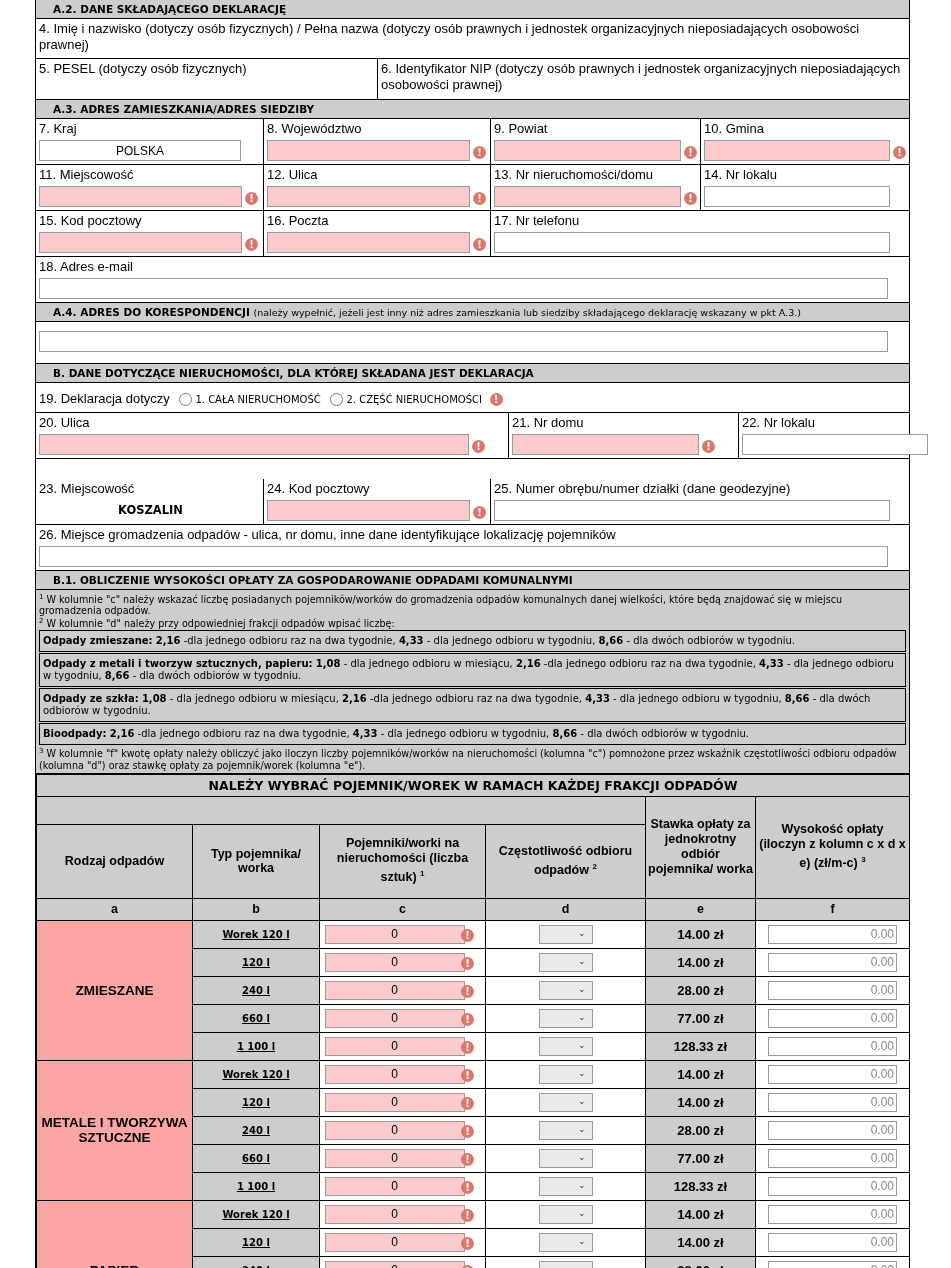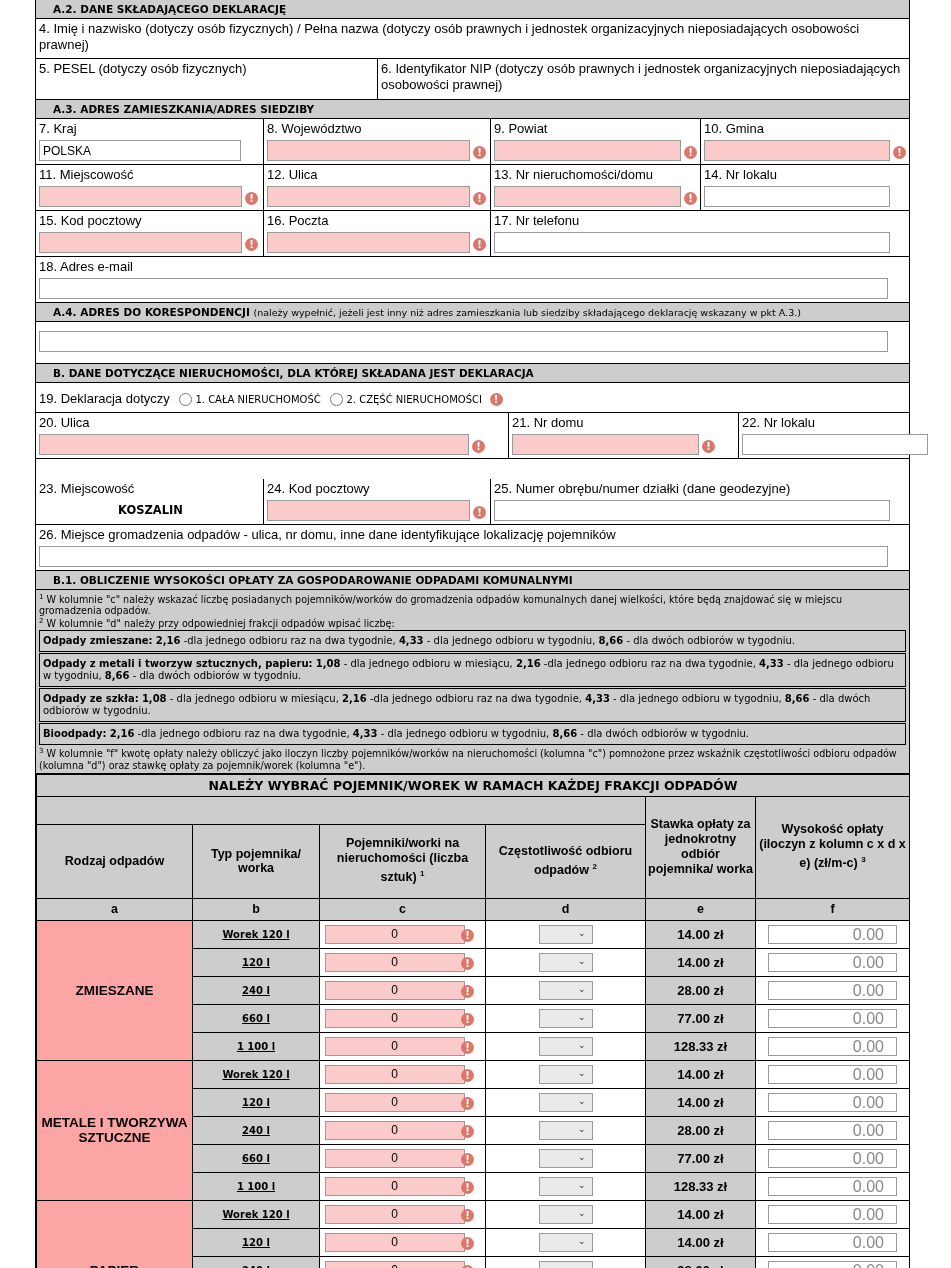--- a/index.html
+++ b/index.html
@@ -24,21 +24,21 @@
   table.fees td, table.fees th { border:1px solid #000; box-sizing:border-box; text-align:center; }
   table.fees th { background:#cdcdcd; font-weight:bold; font-size:12.5px; }
   th.title { font-family:"DejaVu Sans", sans-serif; font-size:10.5px; height:22px; border-top:none; }
   td.grp { background:#fca5a5; font-weight:bold; font-size:13.5px; }
   td.typ { background:#cdcdcd; font-family:"DejaVu Sans", sans-serif; font-weight:bold; font-size:10px; height:28px;text-decoration:underline; }
   td.rate { background:#cdcdcd; font-weight:bold; font-size:13px; }
   td.cnt { position:relative; }
   .cntinp { width:140px; height:19px; box-sizing:border-box; border:1px solid #9a9a9a; background:#fbcaca; text-align:center; font-size:12px; line-height:17px; margin-left:-16px; display:inline-block; }
   .sel { display:inline-block; width:54px; height:19px; box-sizing:border-box; border:1px solid #9a9a9a; background:#eaeaea; position:relative; vertical-align:middle; }
   .sel .chev { position:absolute; right:6px; top:2px; font-size:9px; color:#333; }
-  .amt { display:inline-block; width:129px; height:19px; box-sizing:border-box; border:1px solid #9a9a9a; text-align:right; color:#888; font-size:16px; line-height:17px; padding-right:12px; }
+  .amt { display:inline-block; width:129px; height:19px; box-sizing:border-box; border:1px solid #9a9a9a; text-align:right; color:#888; font-size:12px; line-height:17px; padding-right:2px; }
 </style>
 </head>
 <body>
 
 <div class="form">
 
   <div class="sec">A.2. DANE SKŁADAJĄCEGO DEKLARACJĘ</div>
   <div class="row" style="height:40px;">
     <div class="cell" style="width:100%;">
       <div class="lbl">4. Imię i nazwisko (dotyczy osób fizycznych) / Pełna nazwa (dotyczy osób prawnych i jednostek organizacyjnych nieposiadających osobowości prawnej)</div>
@@ -50,21 +50,21 @@
     </div>
     <div class="cell" style="width:532px;">
       <div class="lbl">6. Identyfikator NIP (dotyczy osób prawnych i jednostek organizacyjnych nieposiadających osobowości prawnej)</div>
     </div>
   </div>
 
   <div class="sec">A.3. ADRES ZAMIESZKANIA/ADRES SIEDZIBY</div>
   <div class="row" style="height:46px;">
     <div class="cell" style="width:227px;">
       <div class="lbl">7. Kraj</div>
-      <input class="inp" style="width: 202px;" value="POLSKA">
+      <input class="inp" style="width: 202px; text-align: center;" value="POLSKA">
     </div>
     <div class="cell" style="width:227px;">
       <div class="lbl">8. Województwo</div>
       <div class="fieldwrap">
           <div class="inp req" style="width:203px;"></div>
           <span class="err" style="left:206px;top:6px;">!</span>
         </div>
     </div>
     <div class="cell" style="width:210px;">
       <div class="lbl">9. Powiat</div>

